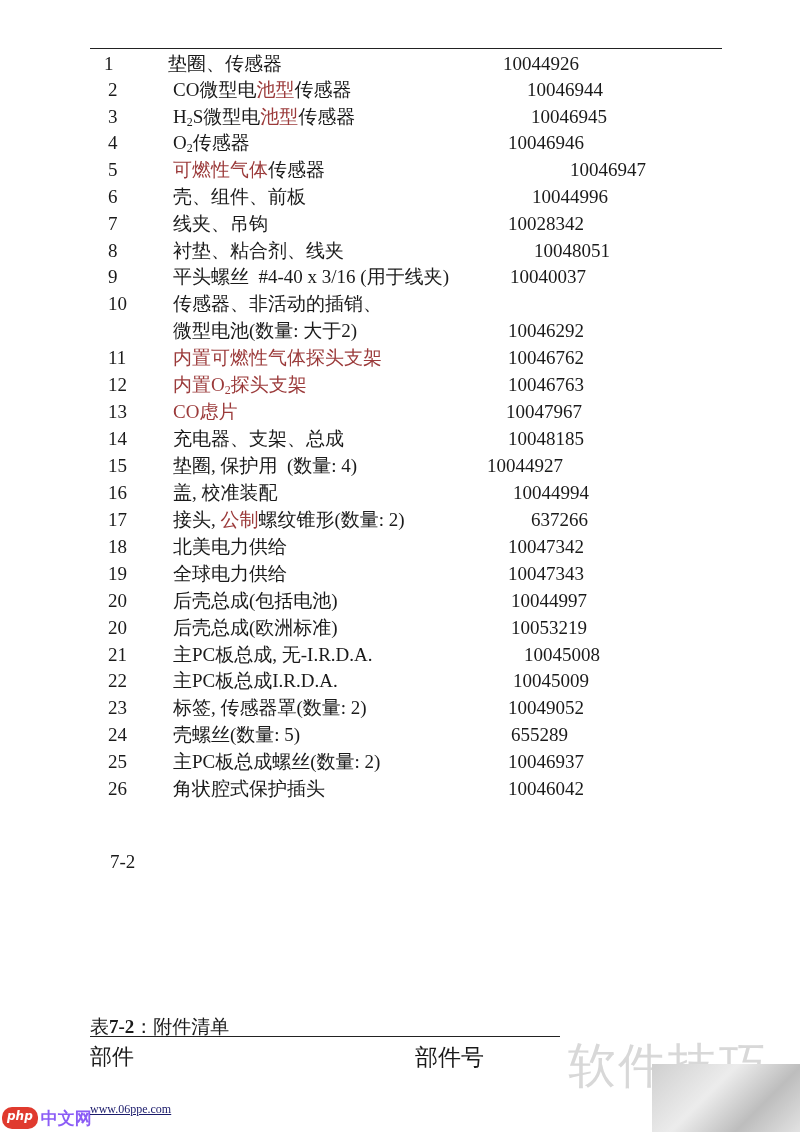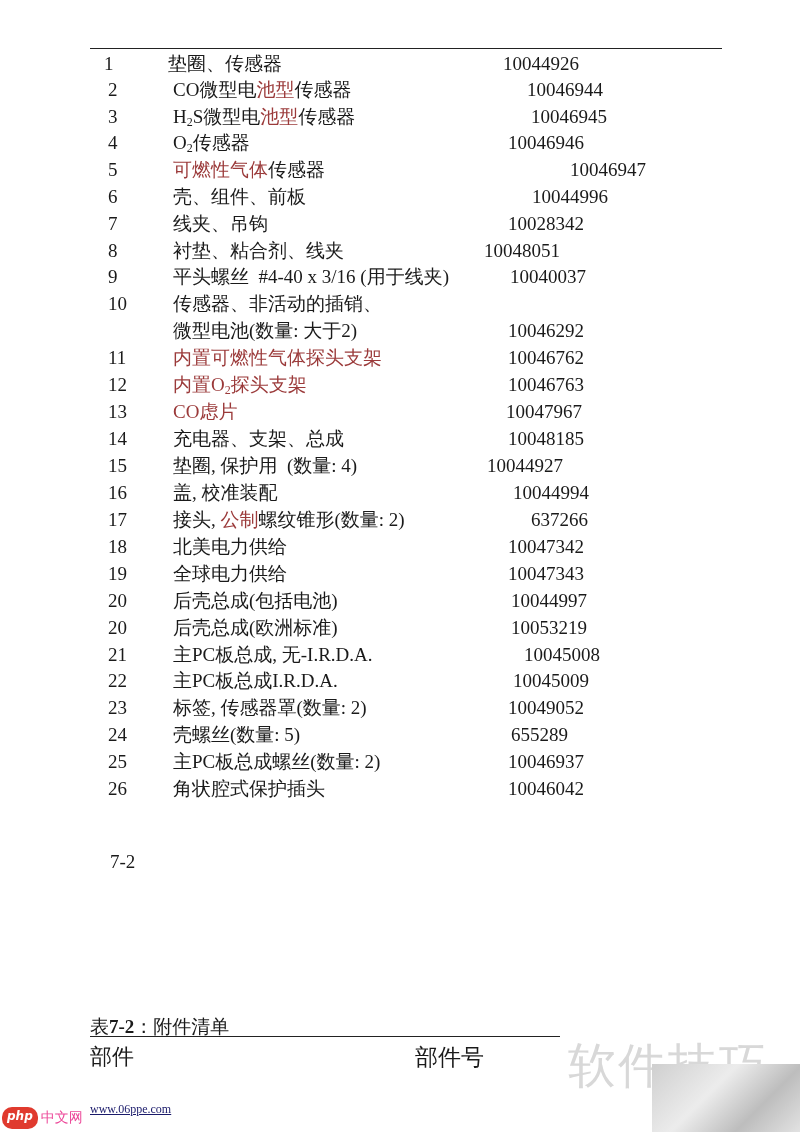--- a/index.html
+++ b/index.html
@@ -16,21 +16,21 @@
   sub { font-size: 12px; vertical-align: -3px; line-height: 0; }
   .page-no { position: absolute; left: 110px; top: 851px; font-size: 19px; }
   .caption { position: absolute; left: 90px; top: 1014px; font-size: 19px; }
   .caption b { font-weight: bold; }
   .caption-rule { position: absolute; left: 90px; top: 1036px; width: 470px; height: 1px; background: #222; }
   .col-h1 { position: absolute; left: 90px; top: 1042px; font-size: 22px; }
   .col-h2 { position: absolute; left: 415px; top: 1042px; font-size: 23px; }
   .site-url { position: absolute; left: 90px; top: 1102px; font-size: 12px; color: #1a1a6a; text-decoration: underline; }
   .logo { position: absolute; left: 2px; top: 1108px; height: 20px; display: flex; align-items: center; gap: 3px; font-family: "DejaVu Sans", sans-serif; }
   .logo .pill { background: #e03a2e; color: #fff; font-size: 12px; font-weight: bold; font-style: italic; border-radius: 10px; padding: 0 5px; height: 22px; line-height: 18px; }
-  .logo .cn { font-size: 14px; font-weight: normal; color: #ec4899; }
+  .logo .cn { font-size: 17px; font-weight: bold; color: #8b5cf6; }
   .watermark { position: absolute; left: 568px; top: 1034px; font-size: 48px; color: #d8d8d8; font-family: "DejaVu Sans", sans-serif; letter-spacing: 2px; }
   .blur-box { position: absolute; left: 652px; top: 1064px; width: 148px; height: 68px;
     background: linear-gradient(135deg, #cfcfcf 0%, #ececec 40%, #bdbdbd 70%, #e2e2e2 100%); }
 </style>
 </head>
 <body>
 
 <div class="top-rule"></div>
 
 <div id="table-body">
@@ -65,21 +65,21 @@
       <span class="pn" style="left: 532px;">10044996</span>
     </div>
     <div class="row" style="top: 211px;">
       <span class="num">7</span>
       <span class="desc">线夹、吊钩</span>
       <span class="pn" style="left: 508px;">10028342</span>
     </div>
     <div class="row" style="top: 238px;">
       <span class="num">8</span>
       <span class="desc">衬垫、粘合剂、线夹</span>
-      <span class="pn" style="left: 484px;">10048051</span>
+      <span class="pn" style="left: 534px;">10048051</span>
     </div>
     <div class="row" style="top: 264px;">
       <span class="num">9</span>
       <span class="desc">平头螺丝 &nbsp;#4-40 x 3/16 (用于线夹)</span>
       <span class="pn" style="left: 510px;">10040037</span>
     </div>
     <div class="row" style="top: 291px;">
       <span class="num">10</span>
       <span class="desc">传感器、非活动的插销、</span>
       <span class="pn" style="left: 508px;"></span>

